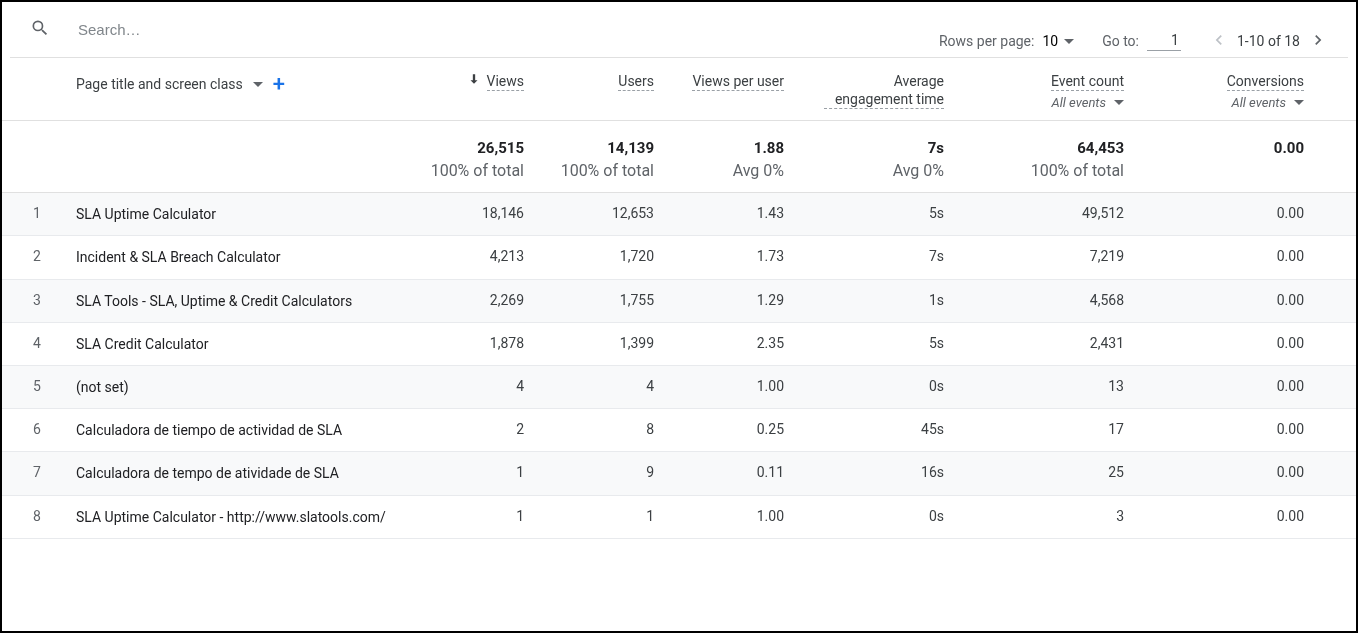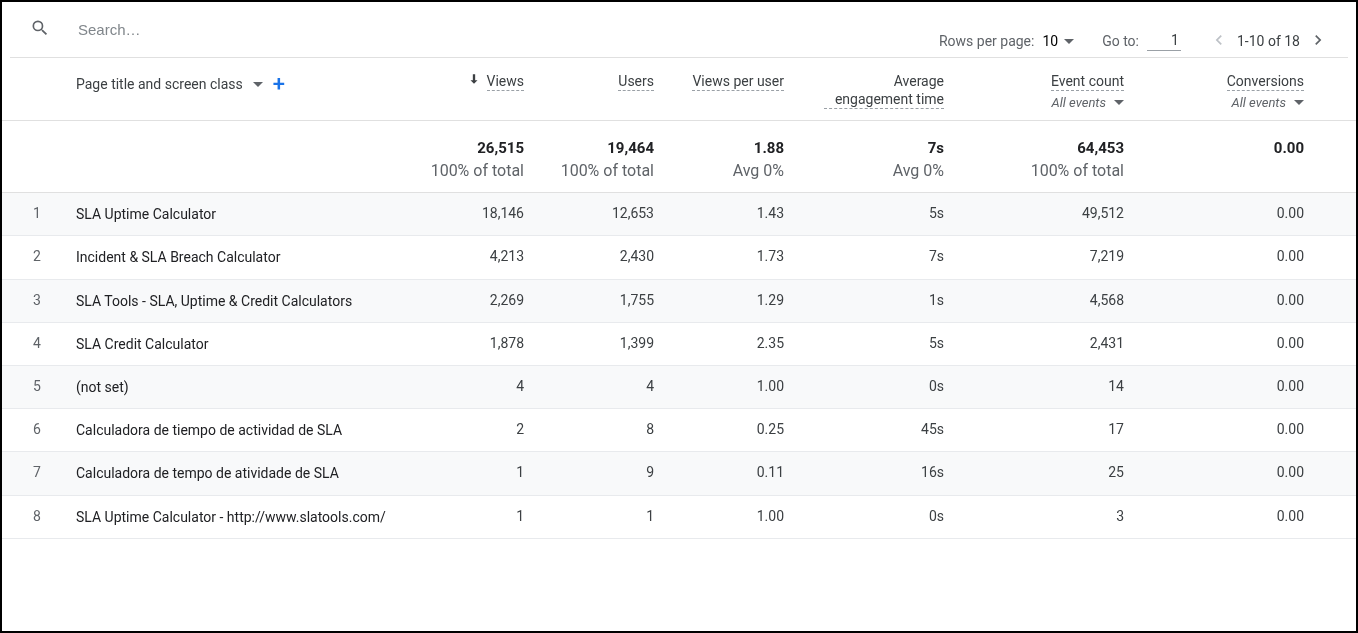--- a/index.html
+++ b/index.html
@@ -239,21 +239,21 @@
     </div>
 
     <div class="totals">
       <div></div>
         <div></div>
       <div class="tot-cell">
         <span class="tot-val">26,515</span>
         <span class="tot-sub">100% of total</span>
       </div>
       <div class="tot-cell">
-        <span class="tot-val">19,464</span>
+        <span class="tot-val">14,139</span>
         <span class="tot-sub">100% of total</span>
       </div>
       <div class="tot-cell">
         <span class="tot-val">1.88</span>
         <span class="tot-sub">Avg 0%</span>
       </div>
       <div class="tot-cell">
         <span class="tot-val">7s</span>
         <span class="tot-sub">Avg 0%</span>
       </div>
@@ -275,21 +275,21 @@
     <div class="num">12,653</div>
     <div class="num">1.43</div>
     <div class="num">5s</div>
     <div class="num">49,512</div>
     <div class="num">0.00</div>
         </div>
         <div class="row">
     <div class="idx">2</div>
     <div class="dim">Incident &amp; SLA Breach Calculator</div>
     <div class="num">4,213</div>
-    <div class="num">2,430</div>
+    <div class="num">1,720</div>
     <div class="num">1.73</div>
     <div class="num">7s</div>
     <div class="num">7,219</div>
     <div class="num">0.00</div>
         </div>
         <div class="row">
     <div class="idx">3</div>
     <div class="dim">SLA Tools - SLA, Uptime &amp; Credit Calculators</div>
     <div class="num">2,269</div>
     <div class="num">1,755</div>
@@ -308,21 +308,21 @@
     <div class="num">2,431</div>
     <div class="num">0.00</div>
         </div>
         <div class="row">
     <div class="idx">5</div>
     <div class="dim">(not set)</div>
     <div class="num">4</div>
     <div class="num">4</div>
     <div class="num">1.00</div>
     <div class="num">0s</div>
-    <div class="num">14</div>
+    <div class="num">13</div>
     <div class="num">0.00</div>
         </div>
         <div class="row">
     <div class="idx">6</div>
     <div class="dim">Calculadora de tiempo de actividad de SLA</div>
     <div class="num">2</div>
     <div class="num">8</div>
     <div class="num">0.25</div>
     <div class="num">45s</div>
     <div class="num">17</div>

